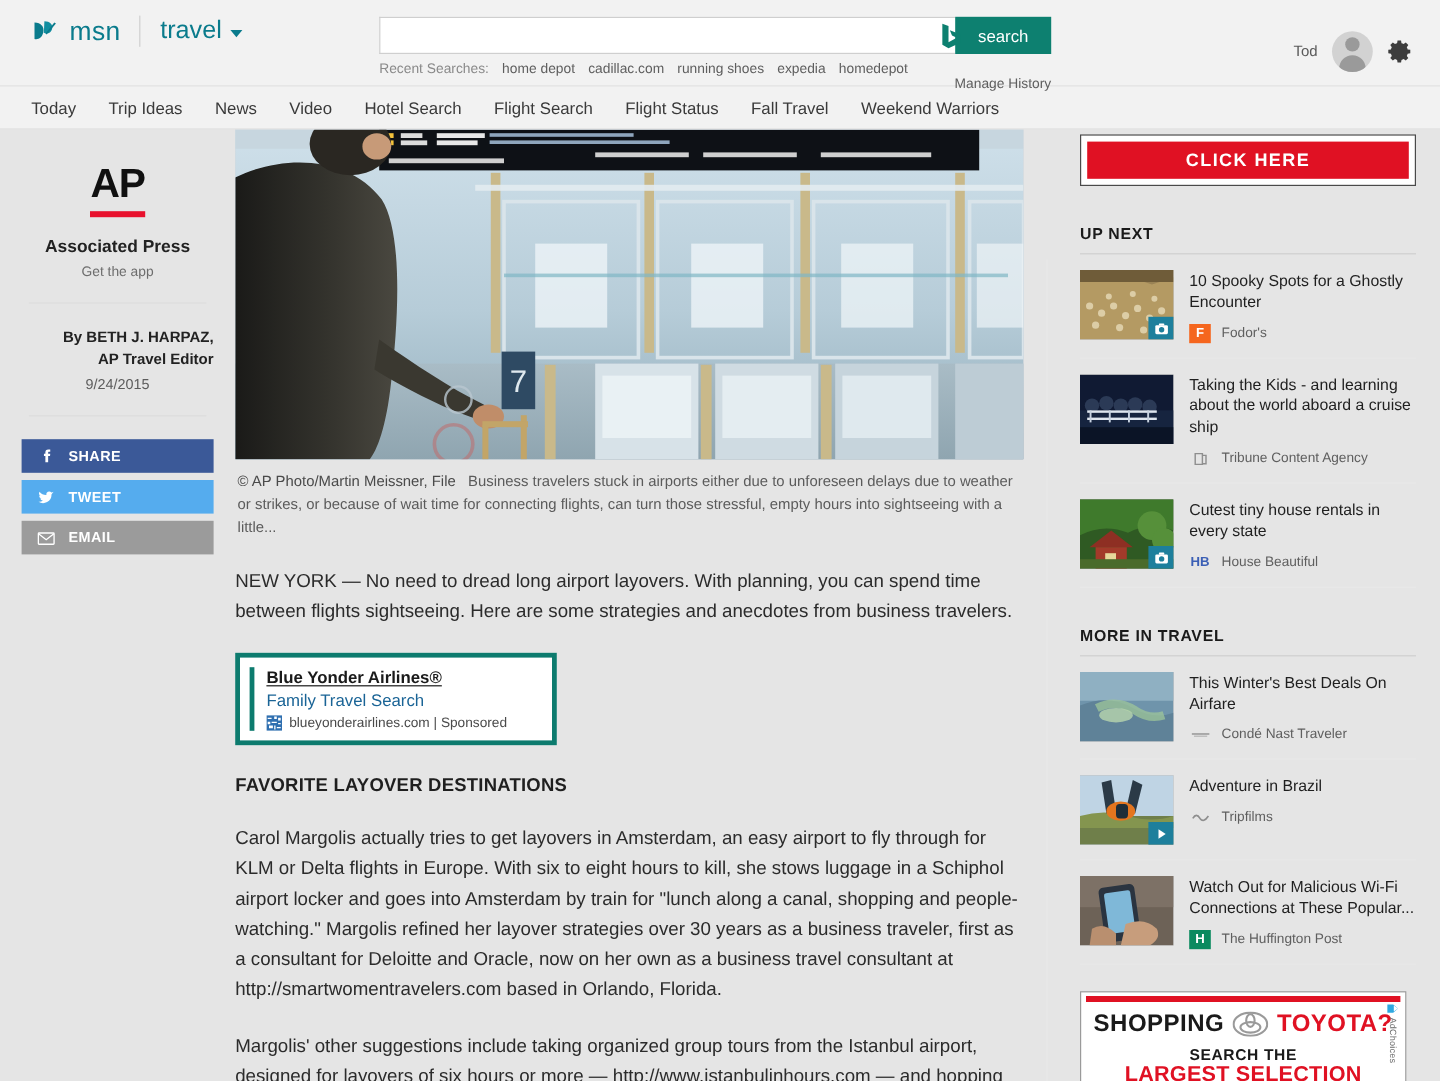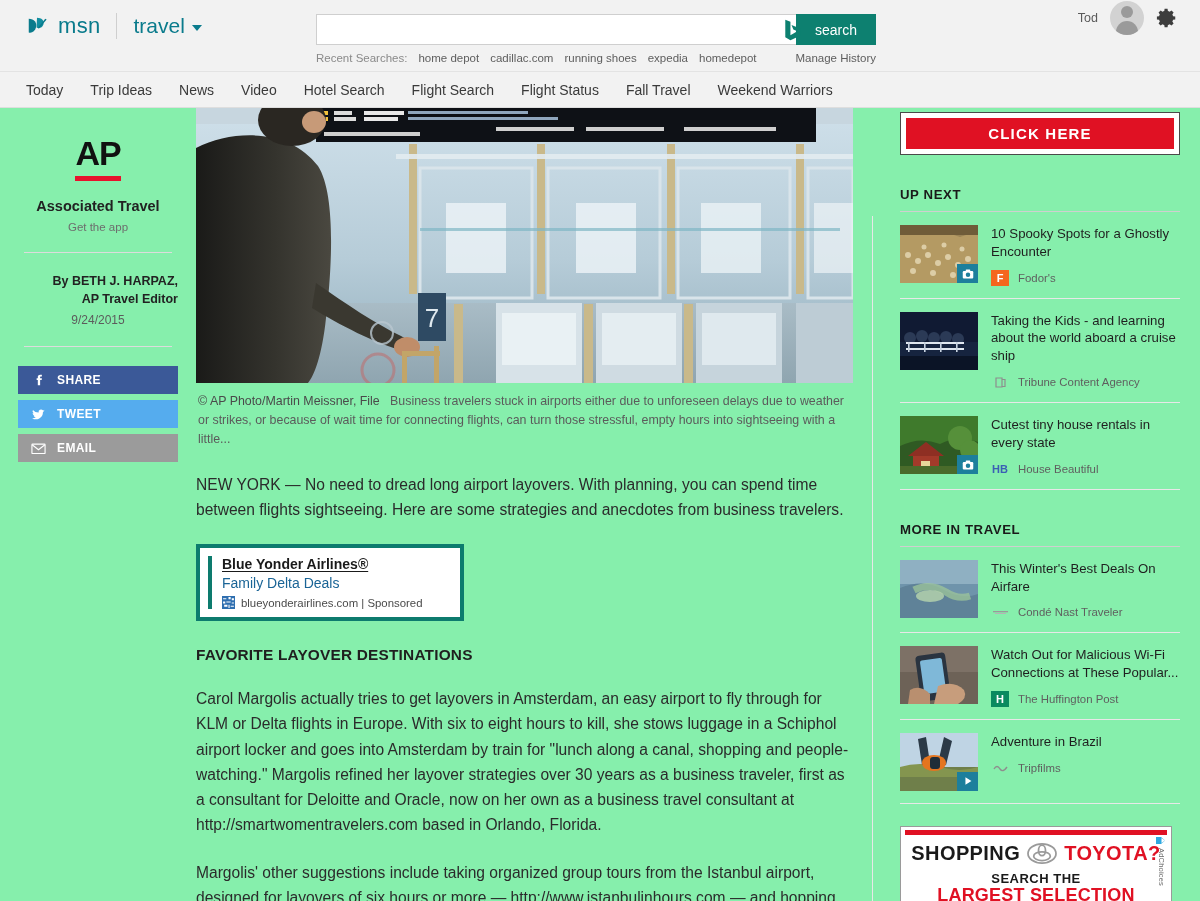--- a/index.html
+++ b/index.html
@@ -2,21 +2,21 @@
 <html><head>
 <meta charset="utf-8">
 <style>
   * { box-sizing: border-box; margin: 0; padding: 0; }
   html, body {
     width: 1200px; height: 901px;
     font-family: "Liberation Sans", sans-serif;
     background: #ffffff;
     overflow: hidden;
   }
-  .page { position: relative; width: 1200px; height: 901px; background:#86efac; }
+  .page { position: relative; width: 1200px; height: 901px; background:#e5e5e5; }
 
   
   .topbar {
     position: relative;
     height: 72px;
     background: #f2f2f2;
     border-bottom: 1px solid #e3e3e3;
   }
   .logo-area {
     position: absolute; left: 26px; top: 13px;
@@ -51,25 +51,25 @@
     width: 80px; background: #0d8070; color: #fff; border: none;
     font-size: 14px; cursor: pointer; font-family:"Liberation Sans", sans-serif;
   }
   .recent-row {
     margin-top: 7px; font-size: 11.5px; color: #8a8a8a;
     display:flex; align-items:center; gap: 11px; position:relative;
   }
   .recent-label { color:#8a8a8a; }
   .recent-row a { color: #5e5e5e; text-decoration:none; }
   .manage-history {
-    position:absolute; right: 0; top:0; color:#8a8a8a; text-decoration:none;padding-left:38px;
+    position:absolute; right: 0; top:12px; color:#8a8a8a; text-decoration:none;padding-left:38px;
   }
 
   .user-area {
-    position:absolute; right: 22px; top: 1px;
+    position:absolute; right: 22px; top: 26px;
     display:flex; align-items:center; gap: 12px;
   }
   .user-name { font-size: 12.5px; color:#5a5a5a; }
   .avatar {
     width: 34px; height: 34px; border-radius: 50%; background: #d2d2d2;
     position:relative; overflow:hidden;
   }
   .avatar::before {
     content:""; position:absolute; left:50%; top:5px; width:12px; height:12px;
     border-radius:50%; background:#9a9a9a; transform:translateX(-50%);
@@ -290,21 +290,21 @@
   </div>
 
   <div class="content">
     <div class="rail-divider"></div>
 
     <div class="left-rail">
       <div class="ap-logo">
         <div class="ap-mark">AP</div>
         <div class="ap-underline"></div>
       </div>
-      <div class="ap-name">Associated Travel</div>
+      <div class="ap-name">Associated Press</div>
       <div class="ap-sub">Get the app</div>
 
       <div class="rail-hr"></div>
 
       <div class="byline">By BETH J. HARPAZ,</div>
       <div class="byline">AP Travel Editor</div>
       <div class="byline-date">9/24/2015</div>
 
       <div class="rail-hr"></div>
 
@@ -425,21 +425,21 @@
       <div class="caption">
         <span class="credit">© AP Photo/Martin Meissner, File</span>
         &nbsp;&nbsp;<span class="cap-text">Business travelers stuck in airports either due to unforeseen delays due to weather or strikes, or because of wait time for connecting flights, can turn those stressful, empty hours into sightseeing with a little...</span>
       </div>
 
       <p class="para">NEW YORK — No need to dread long airport layovers. With planning, you can spend time between flights sightseeing. Here are some strategies and anecdotes from business travelers.</p>
 
       <div class="ad-highlight">
         <div class="ad-inner">
           <div class="ad-title">Blue Yonder Airlines®</div>
-          <div class="ad-sub">Family Delta Deals</div>
+          <div class="ad-sub">Family Travel Search</div>
           <div class="ad-meta">
             <svg class="ad-favicon" viewBox="0 0 12 12">
               <rect x="0" y="0" width="12" height="12" fill="#2f6fb0"></rect>
               <path d="M1 2h3v1H1zM6 1h2v2H6zM9 2h2v2H9zM1 5h2v2H1zM4 5h4v1H4zM9 6h2v1H9zM2 8h3v2H2zM6 8h1v3H6zM8 9h3v1H8z" fill="#ffffff"></path>
             </svg>
             <span>blueyonderairlines.com | Sponsored</span>
           </div>
         </div>
       </div>
 
@@ -591,40 +591,20 @@
               </svg>
             </span>
             <span>Condé Nast Traveler</span>
           </div>
         </div>
       </div>
 
       <div class="rail-item">
         <div class="thumb">
           <svg width="78" height="58" viewBox="0 0 78 58" preserveAspectRatio="none">
-            <rect width="78" height="58" fill="#6d6257"></rect>
-            <rect x="0" y="0" width="78" height="26" fill="#7d7166"></rect>
-            <rect x="18" y="8" width="30" height="46" rx="4" fill="#2a3440" transform="rotate(-8 33 31)"></rect>
-            <rect x="22" y="13" width="22" height="34" rx="2" fill="#7fb8d8" transform="rotate(-8 33 30)"></rect>
-            <path d="M38 40 Q54 34 64 44 Q68 52 58 58 L34 58Z" fill="#c79d7c"></path>
-            <path d="M10 44 Q20 38 30 48 L30 58 L8 58Z" fill="#b98f6f"></path>
-          </svg>
-        </div>
-        <div class="item-body">
-          <div class="item-title">Watch Out for Malicious Wi-Fi Connections at These Popular...</div>
-          <div class="item-source">
-            <span class="src-logo" style="color:#fff;background:#0a8a5f;">H</span>
-            <span>The Huffington Post</span>
-          </div>
-        </div>
-      </div>
-
-      <div class="rail-item">
-        <div class="thumb">
-          <svg width="78" height="58" viewBox="0 0 78 58" preserveAspectRatio="none">
             <rect width="78" height="58" fill="#bfd4e4"></rect>
             <rect x="0" y="34" width="78" height="24" fill="#6f7f4a"></rect>
             <path d="M0 34 Q20 28 40 34 Q60 40 78 34 V44 H0Z" fill="#84954f"></path>
             <g fill="#2b3a47">
               <path d="M18 6 L26 4 L30 30 L22 32Z"></path>
               <path d="M44 4 L52 8 L46 32 L38 30Z"></path>
             </g>
             <ellipse cx="34" cy="30" rx="12" ry="8" fill="#e4751f"></ellipse>
             <rect x="30" y="24" width="10" height="12" rx="3" fill="#1f2d38"></rect>
           </svg>
@@ -640,20 +620,40 @@
             <span class="src-logo">
               <svg width="15" height="8" viewBox="0 0 15 8">
                 <path d="M1 5 Q4 0 7 5 Q10 9 14 3" fill="none" stroke="#8e8e8e" stroke-width="1.4"></path>
               </svg>
             </span>
             <span>Tripfilms</span>
           </div>
         </div>
       </div>
 
+      <div class="rail-item">
+        <div class="thumb">
+          <svg width="78" height="58" viewBox="0 0 78 58" preserveAspectRatio="none">
+            <rect width="78" height="58" fill="#6d6257"></rect>
+            <rect x="0" y="0" width="78" height="26" fill="#7d7166"></rect>
+            <rect x="18" y="8" width="30" height="46" rx="4" fill="#2a3440" transform="rotate(-8 33 31)"></rect>
+            <rect x="22" y="13" width="22" height="34" rx="2" fill="#7fb8d8" transform="rotate(-8 33 30)"></rect>
+            <path d="M38 40 Q54 34 64 44 Q68 52 58 58 L34 58Z" fill="#c79d7c"></path>
+            <path d="M10 44 Q20 38 30 48 L30 58 L8 58Z" fill="#b98f6f"></path>
+          </svg>
+        </div>
+        <div class="item-body">
+          <div class="item-title">Watch Out for Malicious Wi-Fi Connections at These Popular...</div>
+          <div class="item-source">
+            <span class="src-logo" style="color:#fff;background:#0a8a5f;">H</span>
+            <span>The Huffington Post</span>
+          </div>
+        </div>
+      </div>
+
       <div class="toyota-ad">
         <div class="toy-redbar"></div>
         <div class="toy-line1">
           <span class="toy-shopping">SHOPPING</span>
           <svg class="toy-emblem" viewBox="0 0 34 24">
             <ellipse cx="17" cy="12" rx="16" ry="11" fill="none" stroke="#9a9a9a" stroke-width="2"></ellipse>
             <ellipse cx="17" cy="15" rx="9.5" ry="5" fill="none" stroke="#9a9a9a" stroke-width="2"></ellipse>
             <ellipse cx="17" cy="8.5" rx="4" ry="6" fill="none" stroke="#9a9a9a" stroke-width="2"></ellipse>
           </svg>
           <span class="toy-brand">TOYOTA?</span>

